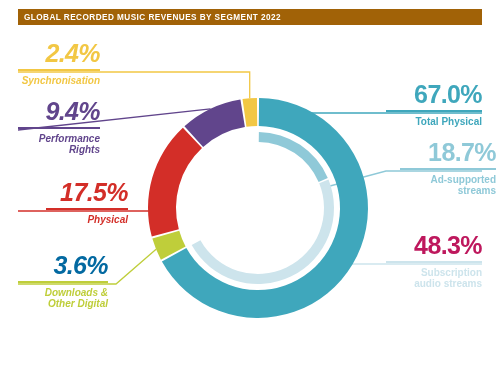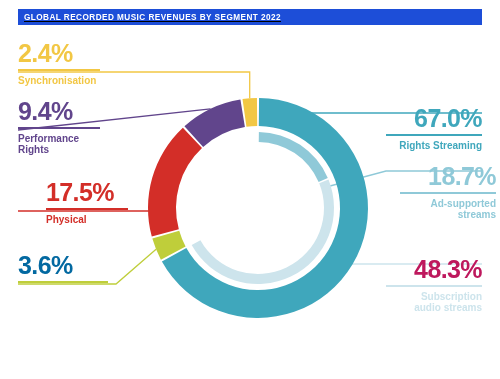--- a/index.html
+++ b/index.html
@@ -9,22 +9,22 @@
     font-family:"Liberation Sans", sans-serif;
     overflow:hidden;
     position:relative;
   }
   #root{position:relative;width:500px;height:379px;}
 
   
   .titlebar{
     position:absolute;
     left:18px;top:9px;width:464px;height:16px;
-    background:#1d4ed8;
-    display:flex;align-items:center;text-decoration:underline;
+    background:#a16207;
+    display:flex;align-items:center;
   }
   .titlebar .tl-text{
     color:#ffffff;
     font-size:8.2px;
     letter-spacing:.45px;
     font-weight:bold;
     padding-left:6px;
     white-space:nowrap;
     font-family:"Liberation Sans", sans-serif;
   }
@@ -46,22 +46,22 @@
     margin-top:3px;
     margin-bottom:4px;
     width:100%;
   }
   .callout .name{
     font-size:10px;
     font-weight:bold;
     line-height:1.16;
     white-space:pre-line;
   }
-  .callout.right{text-align:right;margin-top:24px;}
-  .callout.left{text-align:left;}
+  .callout.right{text-align:right;}
+  .callout.left{text-align:right;font-style:italic;}
 
   
   #co-sync{left:18px;top:41px;width:82px;}
   #co-perf{left:18px;top:99px;width:82px;}
   #co-phys{left:18px;top:180px;width:82px;margin-left:28px;}
   #co-down{left:18px;top:253px;width:90px;}
 
   #co-total{right:18px;top:82px;width:96px;}
   #co-ad{right:4px;top:140px;width:96px;}
   #co-sub{right:18px;top:233px;width:96px;}
@@ -120,26 +120,28 @@
 
   <div class="callout left" id="co-phys">
     <div class="pct" style="color: rgb(211, 46, 40);">17.5%</div>
     <div class="rule" style="background: rgb(211, 46, 40);"></div>
     <div class="name" style="color: rgb(211, 46, 40);">Physical</div>
   </div>
 
   <div class="callout left" id="co-down">
     <div class="pct" style="color: #0369a1;">3.6%</div>
     <div class="rule" style="background: rgb(191, 206, 58);"></div>
+    <div class="name" style="color: rgb(191, 206, 58);">Downloads &amp;
+Other Digital</div>
   </div>
 
   <div class="callout right" id="co-total">
     <div class="pct" style="color: rgb(63, 167, 188);">67.0%</div>
     <div class="rule" style="background: rgb(63, 167, 188);"></div>
-    <div class="name" style="color: rgb(63, 167, 188);">Rights Streaming</div>
+    <div class="name" style="color: rgb(63, 167, 188);">Total Physical</div>
   </div>
 
   <div class="callout right" id="co-ad">
     <div class="pct" style="color: rgb(143, 201, 216);">18.7%</div>
     <div class="rule" style="background: rgb(143, 201, 216);"></div>
     <div class="name" style="color: rgb(143, 201, 216);">Ad-supported
 streams</div>
   </div>
 
   <div class="callout right" id="co-sub">

